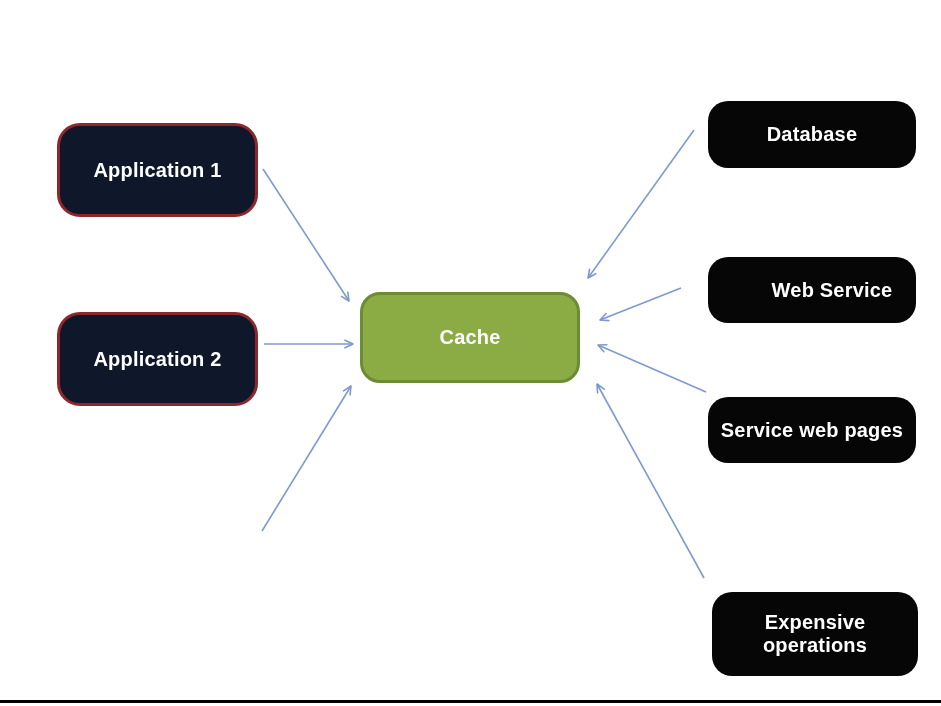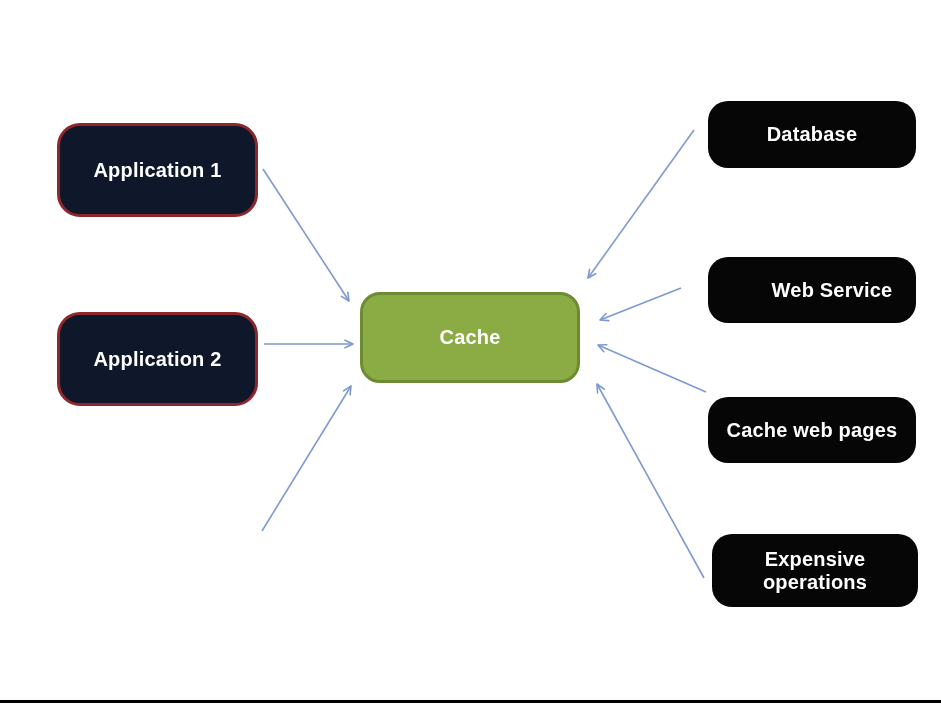--- a/index.html
+++ b/index.html
@@ -39,21 +39,21 @@
     border-radius: 20px;
   }
   .svc-node {
     left: 708px; width: 208px;
     background: #060606;
     border-radius: 20px;
   }
   #node-database  { top: 101px; height: 67px; }
   #node-web-service { top: 257px; height: 66px; padding-left: 40px; }
   #node-static-web-pages { top: 397px; height: 66px; }
-  #node-expensive-operations { left: 712px; top: 534px; width: 206px; height: 73px; }
+  #node-expensive-operations { left: 712px; top: 592px; width: 206px; height: 84px; }
   #node-expensive-operations .node-label { max-width: 150px; line-height: 1.15; }
   #arrow-layer {
     position: absolute; left: 0; top: 0;
     width: 941px; height: 706px;
     pointer-events: none;
   }
   #bottom-border {
     position: absolute; left: 0; top: 700px;
     width: 941px; height: 3px;
     background: #000000;
@@ -92,20 +92,20 @@
     <span class="node-label">Cache</span>
   </div>
 
   <div class="node svc-node" id="node-database">
     <span class="node-label">Database</span>
   </div>
   <div class="node svc-node" id="node-web-service">
     <span class="node-label">Web Service</span>
   </div>
   <div class="node svc-node" id="node-static-web-pages">
-    <span class="node-label">Cache web pages</span>
+    <span class="node-label">Service web pages</span>
   </div>
   <div class="node svc-node" id="node-expensive-operations">
     <span class="node-label">Expensive operations</span>
   </div>
 
   <div id="bottom-border"></div>
 </div>
 
 </body></html>

